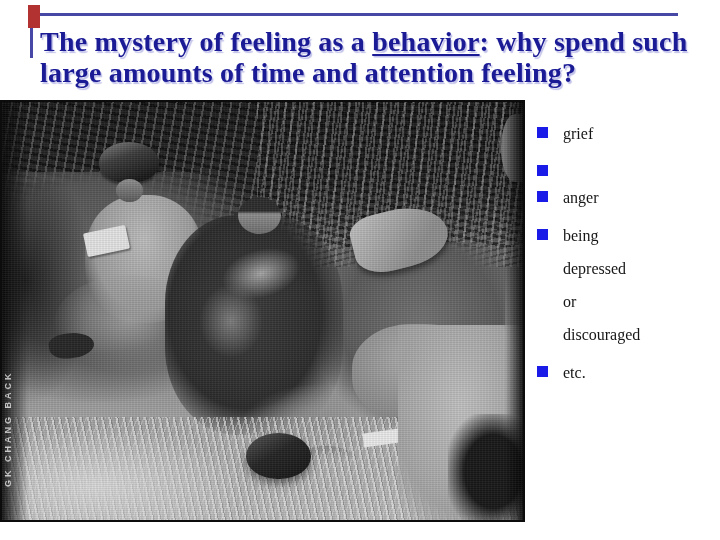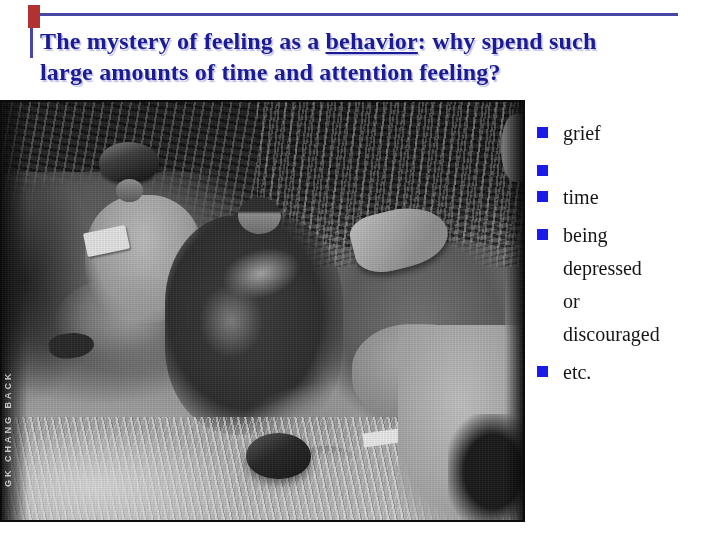--- a/index.html
+++ b/index.html
@@ -8,29 +8,29 @@
 
   .slide{position:absolute;inset:0;background:var(--slide-bg,#fff);}
 
   
   .rule-h{position:absolute;left:30px;top:13px;width:648px;height:3px;background:var(--frame-color,#4747a6);}
   .rule-v{position:absolute;left:30px;top:13px;width:3px;height:45px;background:var(--frame-color,#4747a6);}
   .accent{position:absolute;left:28px;top:5px;width:12px;height:23px;background:var(--accent-color,#b23131);z-index:3;}
 
   
   .title{position:absolute;left:40px;top:26px;width:660px;
-         font-size:24px;line-height:31px;font-weight:bold;color:var(--title-color,#1b1b96);
+         font-size:28px;line-height:31px;font-weight:bold;color:var(--title-color,#1b1b96);
          letter-spacing:.2px;white-space:nowrap;
          text-shadow:1.5px 1.5px 1px rgba(140,140,215,.55);}
   .title .u{text-decoration:underline;text-decoration-thickness:2px;text-underline-offset:3px;}
 
   
   .feelings{position:absolute;left:530px;top:117px;width:190px;margin:0;padding:0;list-style:none;}
   .feelings li{display:flex;align-items:flex-start;margin:0 0 5px 0;
-               font-size:20px;line-height:33px;color:#161616;}
+               font-size:16px;line-height:33px;color:#161616;}
   .feelings .bullet{flex:none;width:11px;height:11px;margin:10px 15px 0 7px;
                     background:var(--bullet-color,#1b1be8);}
   .feelings .item-text{white-space:pre-line;}
 
   
   .photo{position:absolute;left:0;top:100px;width:525px;height:422px;box-sizing:border-box;
          border:2px solid #0c0c0c;background:#555;overflow:hidden;}
   .photo div{position:absolute;}
   .ph-base{inset:0;background:linear-gradient(180deg,#2e2e2e 0%,#3c3c3c 14%,#575757 30%,#6f6f6f 45%,#8c8c8c 62%,#a9a9a9 80%,#b6b6b6 100%);}
   .ph-foliage{left:0;top:0;width:525px;height:145px;
@@ -159,21 +159,21 @@
   <ul class="feelings">
       <li>
         <span class="bullet"></span>
         <span class="item-text">grief</span>
       </li>
       <li>
         <span class="bullet"></span>
       </li>
       <li>
         <span class="bullet"></span>
-        <span class="item-text">time</span>
+        <span class="item-text">anger</span>
       </li>
       <li>
         <span class="bullet"></span>
         <span class="item-text">being
 depressed
 or
 discouraged</span>
       </li>
       <li>
         <span class="bullet"></span>

